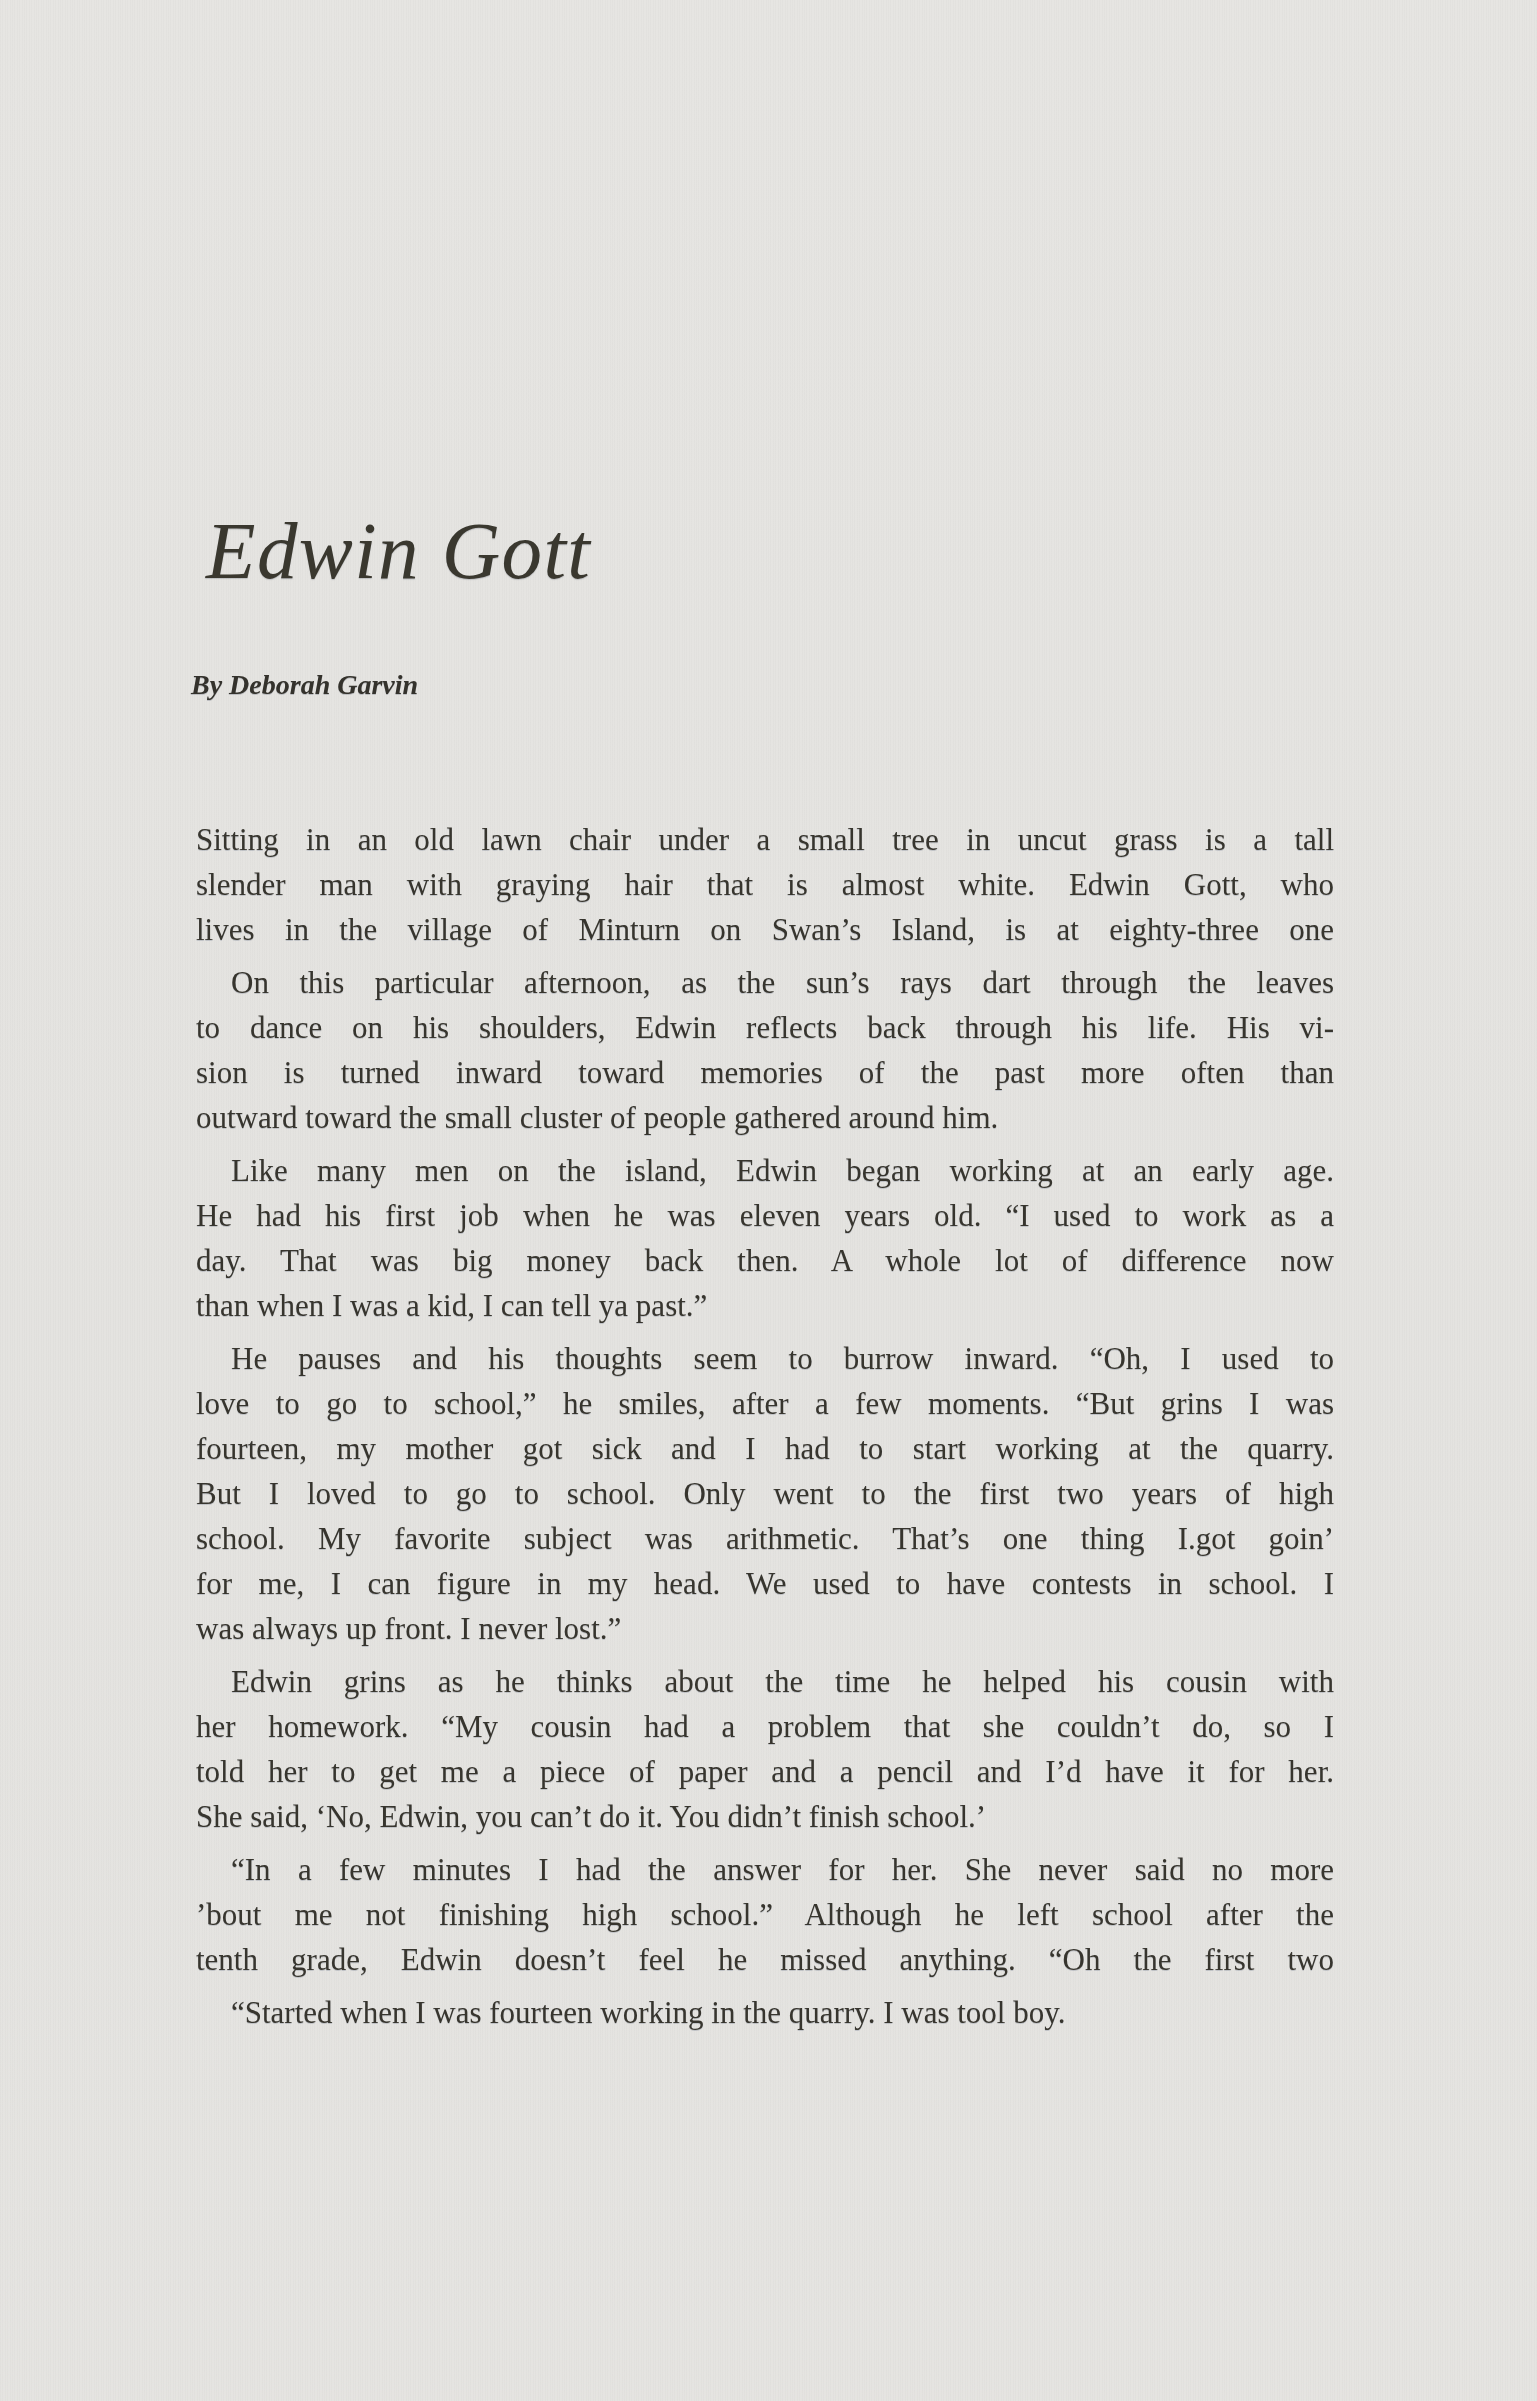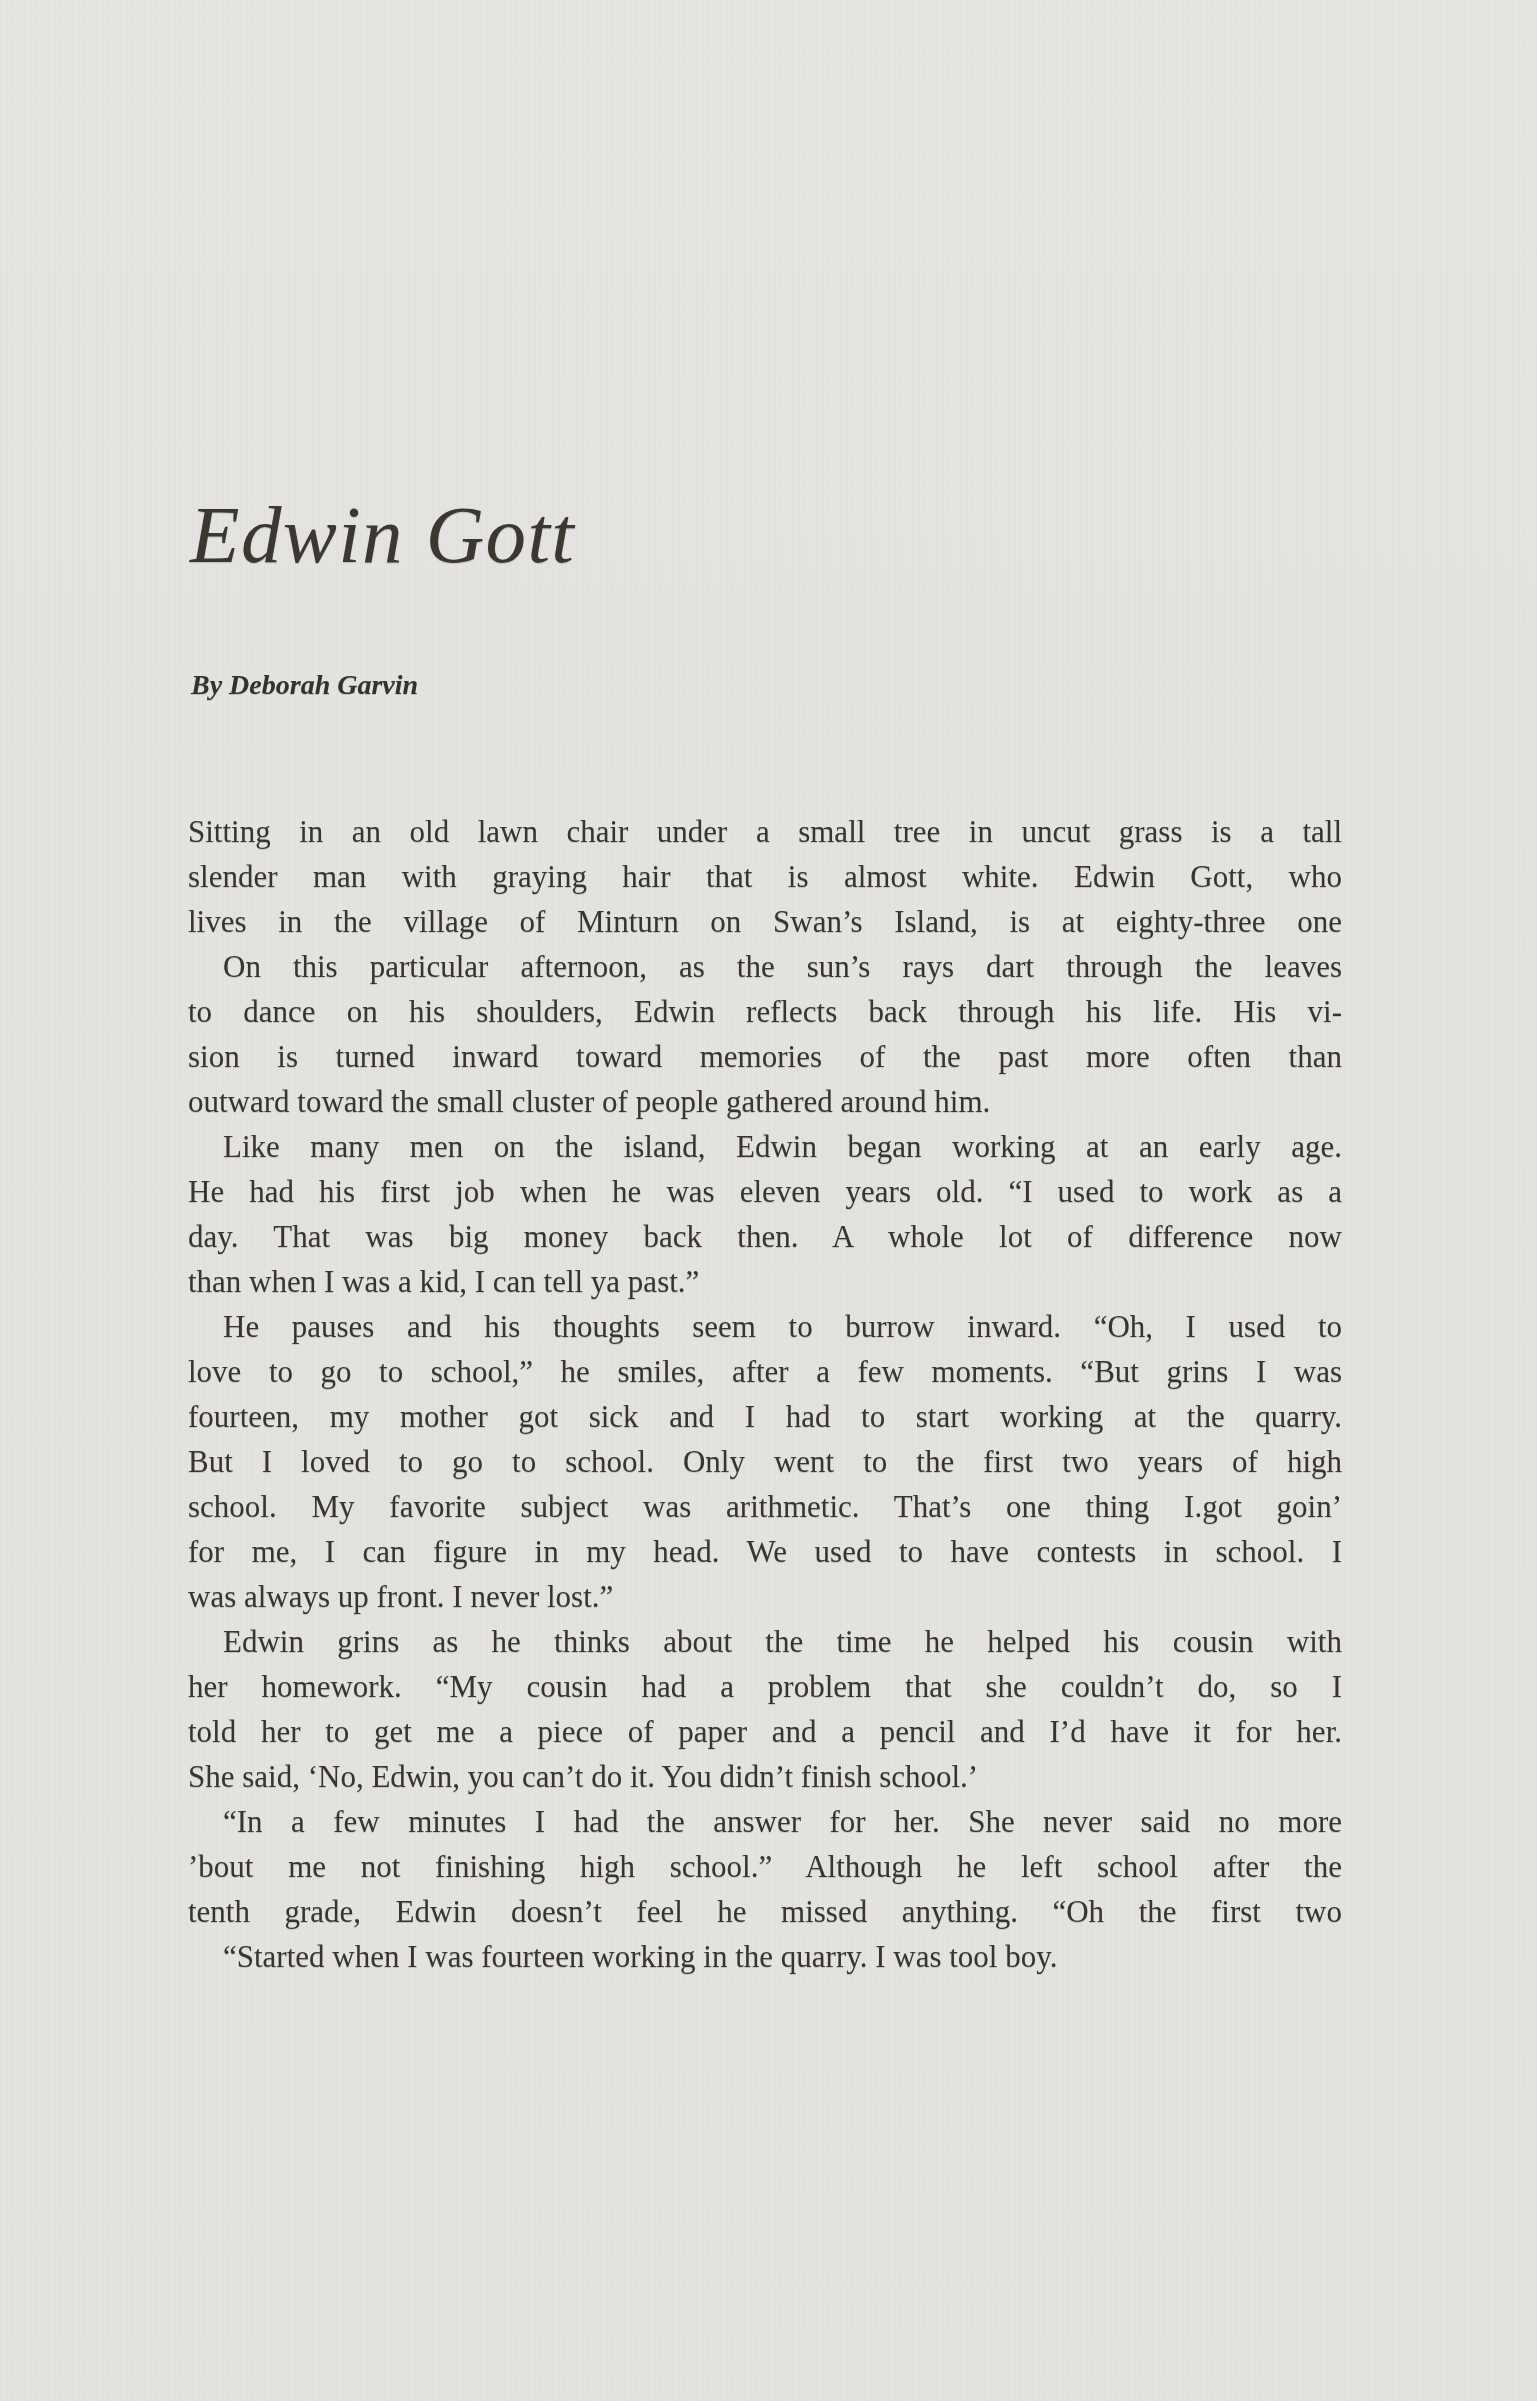--- a/index.html
+++ b/index.html
@@ -20,38 +20,38 @@
   .title {
     position:absolute;
     left:190px; top:491px;
     font-style:italic;
     font-weight:normal;
     font-size:81px;
     line-height:1.1;
     letter-spacing:1.4px;
     color:#3a382f;
     text-shadow:0 1px 1px rgba(70,80,100,0.25);
-    margin:0;
+    margin:16px;
   }
   .byline {
     position:absolute;
     left:191px; top:668px;
     font-style:italic;
     font-weight:bold;
     font-size:28px;
     line-height:1.2;
     color:#34322c;
     text-shadow:0 0.5px 0.5px rgba(70,80,100,0.25);
   }
   .article {
     position:absolute;
     left:188px; top:809px;
     width:1154px;
   }
-  .para { margin:0; padding:0; }
+  .para { margin:8px; padding:0; }
   .line {
     font-size:31px;
     line-height:45px;
     height:45px;
     color:#37352e;
     text-align:justify;
     text-align-last:justify;
     text-shadow:0 0.5px 0.5px rgba(70,80,110,0.22);
     overflow:hidden;
   }

